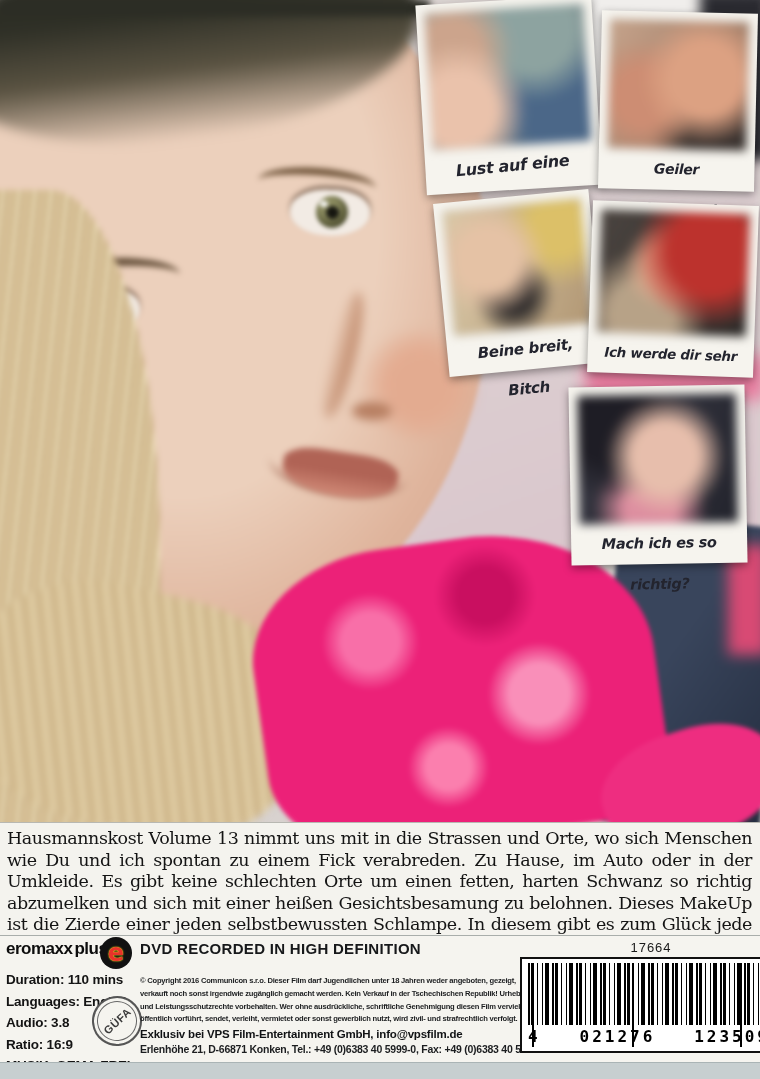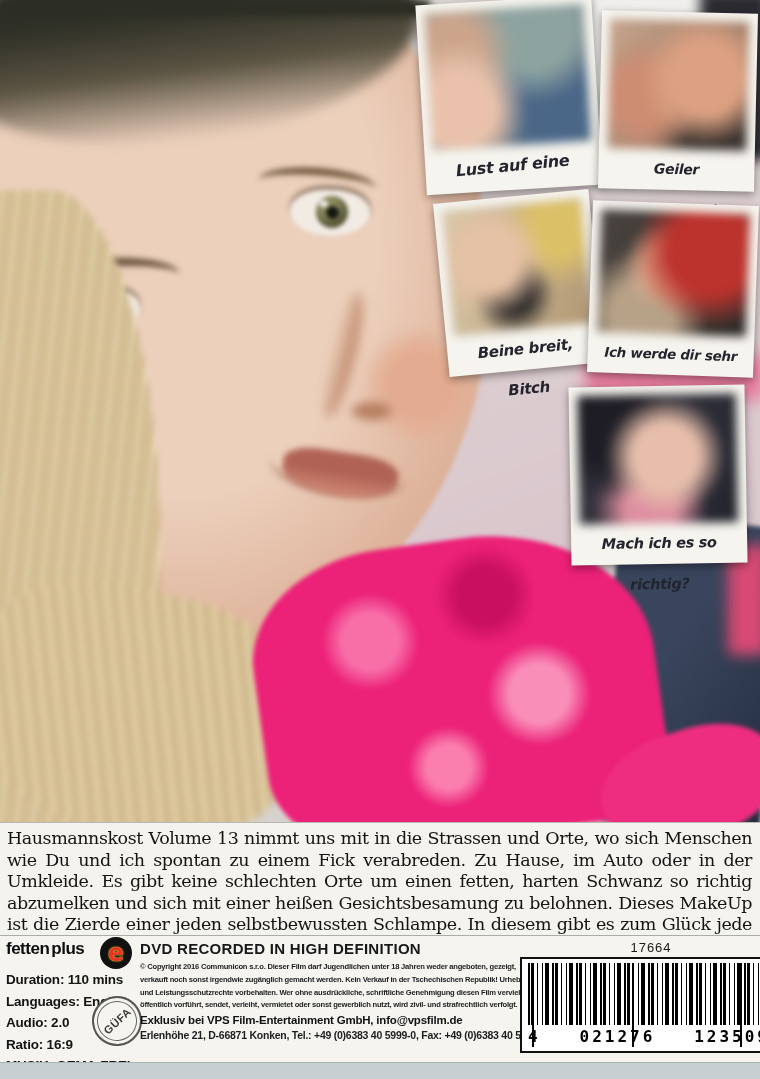--- a/index.html
+++ b/index.html
@@ -70,21 +70,21 @@
   .brand{position:relative;height:30px;}
   .brand-name{font-weight:bold;font-size:17px;letter-spacing:-.5px;color:#0d0d0d;}
   .brand-plus{font-weight:bold;font-size:17px;letter-spacing:-.5px;color:#0d0d0d;margin-left:2px;}
   .e-badge{position:absolute;left:94px;top:-2px;width:32px;height:32px;border-radius:50%;background:#111;display:flex;align-items:center;justify-content:center;}
   .e-badge span{color:#e8332a;font-weight:bold;font-size:24px;line-height:24px;font-family:"DejaVu Sans",sans-serif;text-shadow:0 0 1px #f5d91f,0 0 2px #f5d91f;}
   .spec{font-weight:bold;font-size:13.5px;letter-spacing:-.2px;color:#141414;line-height:21.5px;white-space:nowrap;}
   .gufa{position:absolute;left:86px;top:57px;width:46px;height:46px;border-radius:50%;border:2px solid #555;box-shadow:inset 0 0 0 3px #f5f4ef,inset 0 0 0 4px #666;display:flex;align-items:center;justify-content:center;transform:rotate(-8deg);background:#f5f4ef;}
   .gufa span{transform:rotate(-35deg);font-weight:bold;font-size:11px;color:#3a3a3a;letter-spacing:.5px;}
   .col-mid{position:absolute;left:140px;top:2px;width:392px;}
   .hd{font-weight:bold;font-size:15px;letter-spacing:.3px;color:#16181a;line-height:22px;white-space:nowrap;}
-  .legal{margin-top:1px;}
+  .legal{margin-top:15px;}
   .legal div{font-size:7.6px;letter-spacing:-.22px;line-height:12.8px;color:#1c1e20;white-space:nowrap;font-weight:bold;}
   .dist{font-weight:bold;font-size:11.5px;letter-spacing:-.2px;color:#101214;line-height:16px;white-space:nowrap;}
   .addr{font-size:10.5px;letter-spacing:-.25px;color:#1c1e20;line-height:14px;white-space:nowrap;font-weight:bold;}
   .col-right{position:absolute;left:520px;top:4px;width:262px;}
   .bc-num{text-align:center;font-size:13px;letter-spacing:1px;color:#1a1a1a;line-height:15px;}
   .bc-box{margin-top:2px;height:96px;border:2px solid #111;background:#fff;position:relative;box-sizing:border-box;padding:4px 6px 0;}
   .bc-bars{height:62px;background:repeating-linear-gradient(90deg,#000 0 2px,#fff 2px 3px,#000 3px 6px,#fff 6px 9px,#000 9px 10px,#fff 10px 14px,#000 14px 15px,#fff 15px 17px,#000 17px 21px,#fff 21px 24px);}
   .bc-guard{position:absolute;top:4px;width:2px;height:84px;background:#000;}
   .bc-digits{position:relative;display:flex;justify-content:space-between;padding:2px 4px 0 0;font-family:"DejaVu Sans Mono","Liberation Mono",monospace;font-size:16px;font-weight:bold;color:#000;letter-spacing:3px;}
   .strip{position:absolute;left:0;top:1062px;width:760px;height:17px;background:#c7cfd0;border-top:1px solid #aab4b5;box-sizing:border-box;}
@@ -150,28 +150,28 @@
     <figcaption class="pcap">Mach ich es so richtig?</figcaption>
   </figure>
 
   <section class="synopsis">
     <p>Hausmannskost Volume 13 nimmt uns mit in die Strassen und Orte, wo sich Menschen wie Du und ich spontan zu einem Fick verabreden. Zu Hause, im Auto oder in der Umkleide. Es gibt keine schlechten Orte um einen fetten, harten Schwanz so richtig abzumelken und sich mit einer heißen Gesichtsbesamung zu belohnen. Dieses MakeUp ist die Zierde einer jeden selbstbewussten Schlampe. In diesem gibt es zum Glück jede Menge davon. Geht doch!</p>
   </section>
 
   <section class="infobar">
     <div class="col-left">
       <div class="brand">
-        <span class="brand-name">fetten</span><span class="brand-plus">plus</span>
+        <span class="brand-name">eromaxx</span><span class="brand-plus">plus</span>
         <span class="e-badge">
             <span>e</span>
           </span>
       </div>
       <div class="spec">Duration: 110 mins</div>
       <div class="spec">Languages: English</div>
-      <div class="spec">Audio: 2.0</div>
+      <div class="spec">Audio: 3.8</div>
       <div class="spec">Ratio: 16:9</div>
       <div class="spec">MUSIK: GEMA-FREI</div>
       <div class="gufa">
           <span>GÜFA</span>
         </div>
     </div>
 
     <div class="col-mid">
       <div class="hd">DVD RECORDED IN HIGH DEFINITION</div>
       <div class="legal">

